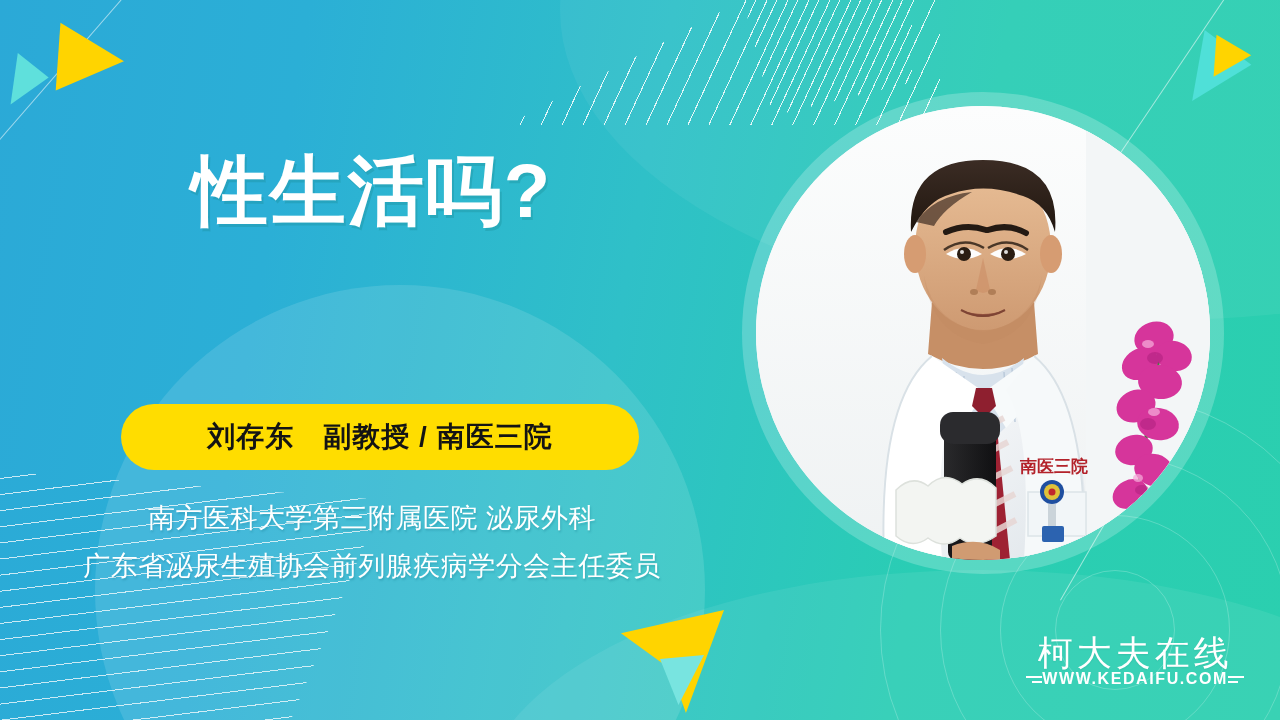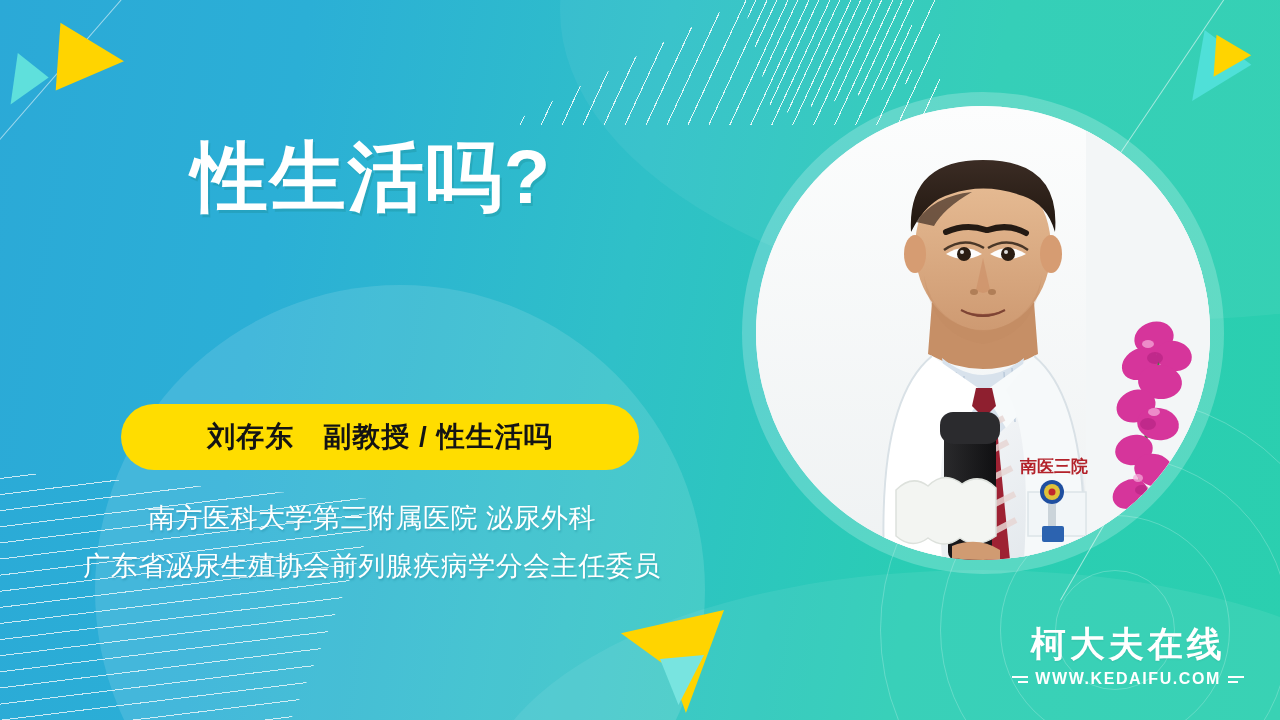--- a/index.html
+++ b/index.html
@@ -102,21 +102,21 @@
   .portrait svg{display:block;width:100%;height:100%;}
 
   
   .headline{
     position:absolute;left:0;top:132px;width:744px;
     text-align:center;color:#FFFFFF;
     font-size:76px;line-height:1.14;font-weight:700;letter-spacing:2px;
     text-shadow:2px 3px 0 rgba(26,140,150,.33);
   }
   .headline .ln{display:block;white-space:nowrap;}
-  .headline .ln2{margin-top:2px;}
+  .headline .ln2{margin-top:16px;}
 
   .name-badge{
     position:absolute;left:121px;top:404px;width:518px;height:66px;
     background:#FFDD00;border-radius:33px;
     display:flex;align-items:center;justify-content:center;
     color:#141414;font-size:28px;font-weight:700;letter-spacing:1px;
   }
 
   .affil{
     position:absolute;left:0;width:744px;text-align:center;color:#fff;
@@ -124,25 +124,25 @@
     text-shadow:1px 2px 2px rgba(24,120,140,.30);
   }
   .affil-1{top:500px;}
   .affil-2{top:548px;}
 
   
   .logo{
     position:absolute;right:36px;bottom:32px;text-align:center;color:#fff;
   }
   .logo-cn{
-    font-size:35px;font-weight:700;letter-spacing:4px;line-height:1;
+    font-size:35px;font-weight:400;letter-spacing:4px;line-height:1;
     text-shadow:0 1px 2px rgba(0,0,0,.07);
   }
   .logo-url-row{
-    display:flex;align-items:center;justify-content:center;gap:7px;margin-top:9px;
+    display:flex;align-items:center;justify-content:center;
   }
   .logo-dash{display:flex;flex-direction:column;gap:3px;}
   .logo-dash i{display:block;width:16px;height:2px;background:#fff;}
   .logo-dash i:last-child{width:10px;margin-left:6px;}
   .logo-dash.right i:last-child{margin-left:0;}
   .logo-url{font-size:16px;letter-spacing:1.6px;font-weight:700;white-space:nowrap;}
 </style>
 </head>
 <body>
 
@@ -311,21 +311,21 @@
         </g>
       </svg>
     </div>
   </div>
 
   <div class="headline">
     <span class="ln ln2">性生活吗?</span>
   </div>
 
   <div class="name-badge">
-    <span>刘存东　副教授 / 性生活吗</span>
+    <span>刘存东　副教授 / 南医三院</span>
   </div>
 
   <div class="affil affil-1">南方医科大学第三附属医院 泌尿外科</div>
   <div class="affil affil-2">广东省泌尿生殖协会前列腺疾病学分会主任委员</div>
 
   <div class="logo">
     <div class="logo-cn">柯大夫在线</div>
     <div class="logo-url-row">
       <span class="logo-dash left">
           <i></i>

